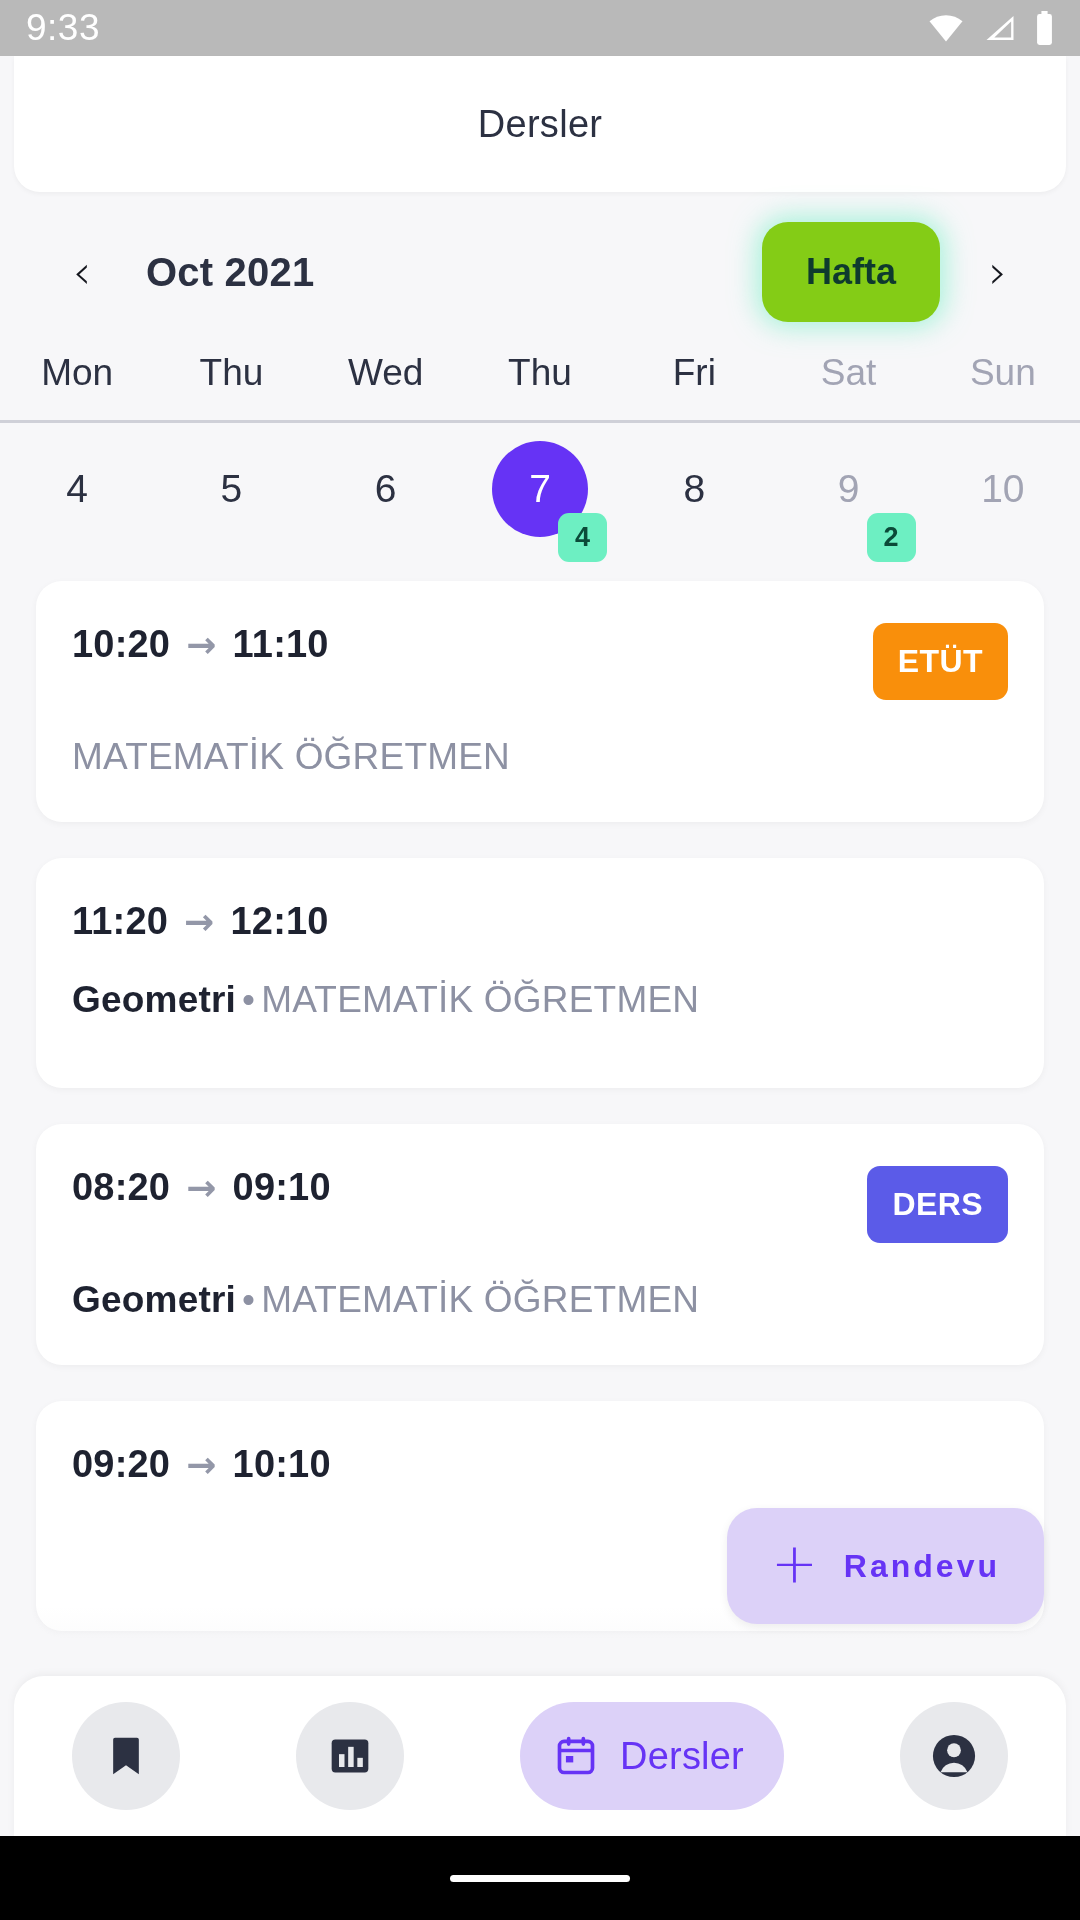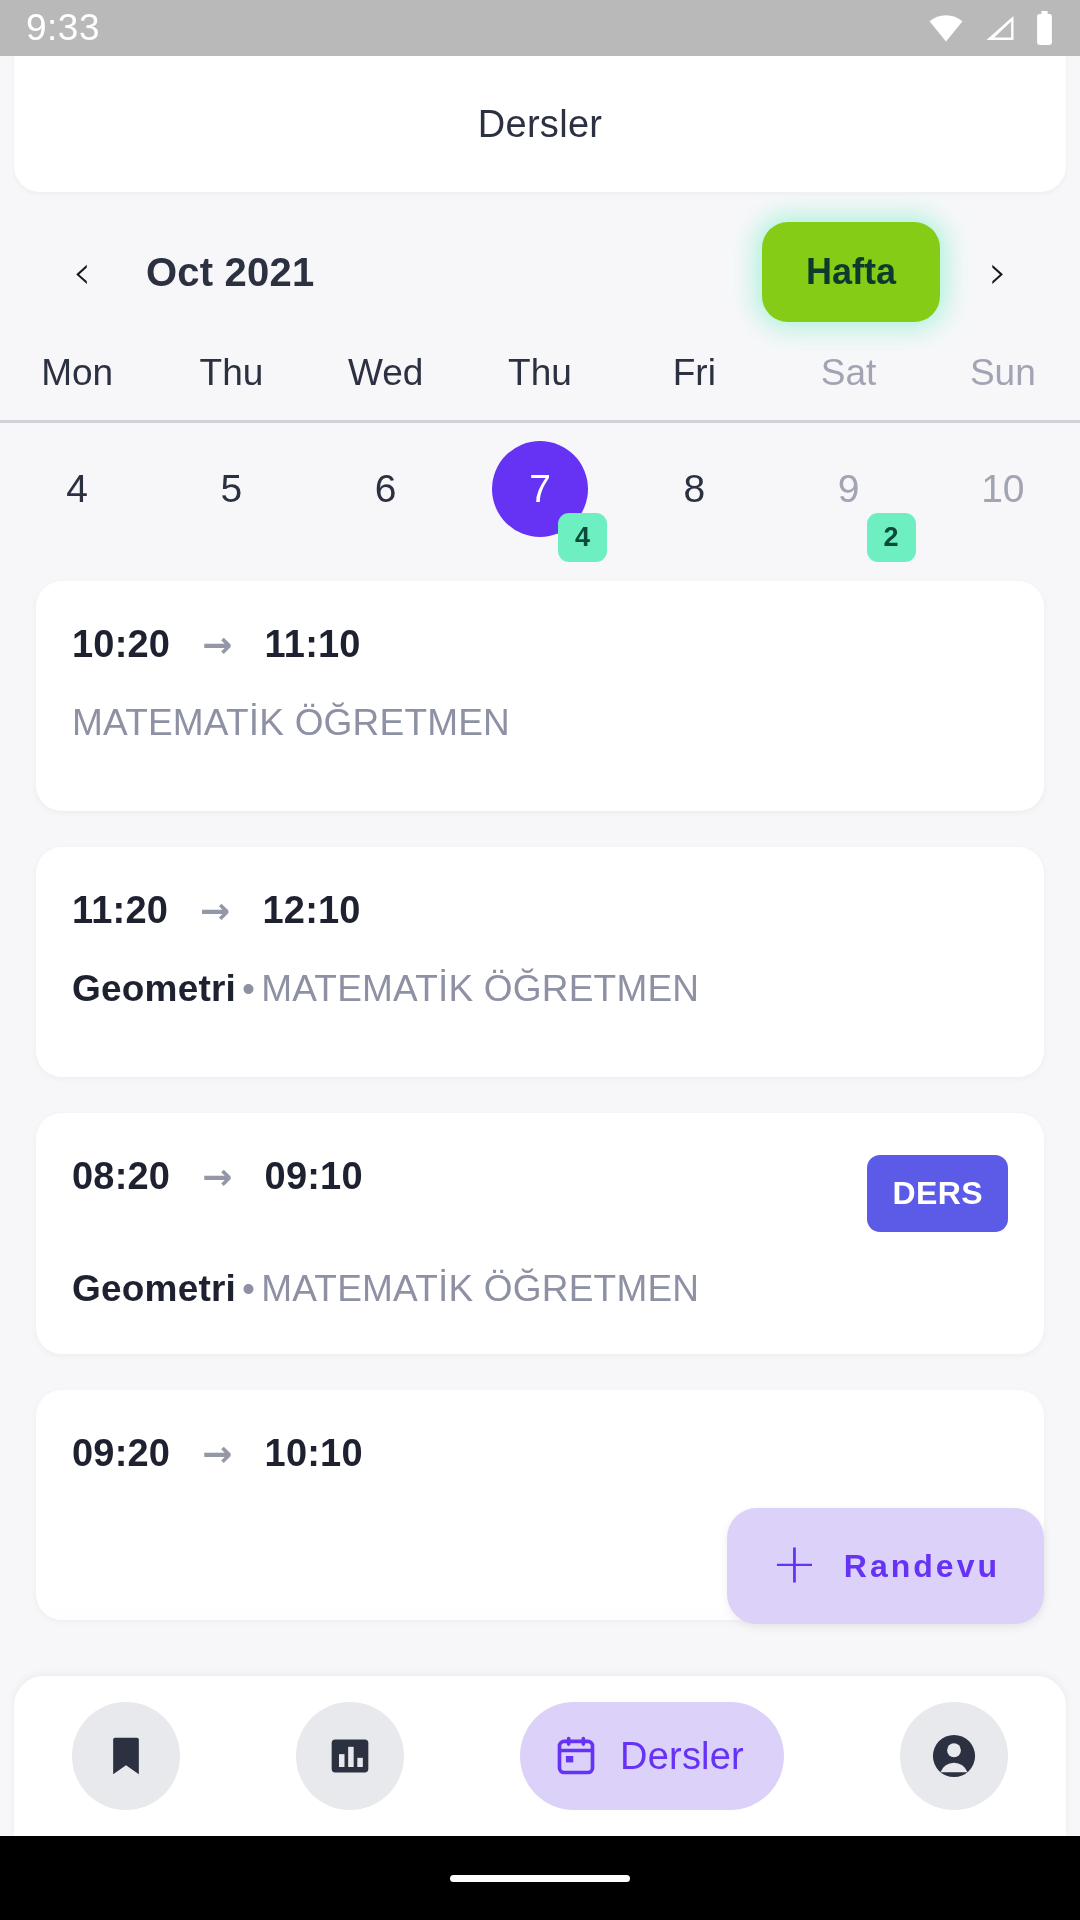--- a/index.html
+++ b/index.html
@@ -116,21 +116,21 @@
     border-radius:26px;
     padding:42px 36px 44px 36px;
     margin-bottom:36px;
     box-shadow:0 2px 7px rgba(0,0,0,.045);
     position:relative;
     min-height:230px;
   }
   .ev-top { display:flex; align-items:flex-start; }
   .ev-time {
     font-size:38px; color:#1E2230; font-weight:700;
-    display:flex; align-items:center; gap:32px;
+    display:flex; align-items:center; gap:16px;
     letter-spacing:.2px;
   }
   .ev-arrow { color:#9397A8; font-size:36px; font-family:"DejaVu Sans", sans-serif; }
   .ev-tag {
     margin-left:auto;
     color:#FFFFFF; font-size:32px; font-weight:700;
     padding:20px 25px; border-radius:13px;
     letter-spacing:.4px; white-space:nowrap;
   }
   .ev-sub {
@@ -263,20 +263,21 @@
   </div>
 
 <div class="events" id="events">
     <div class="evcard">
       <div class="ev-top">
         <div class="ev-time">
           <span>10:20</span>
           <span class="ev-arrow">→</span>
           <span>11:10</span>
         </div>
+        <div class="ev-tag" style="background: rgb(249, 143, 11);">ETÜT</div>
       </div>
       <div class="ev-sub"><span>MATEMATİK ÖĞRETMEN</span></div>
     </div>
     <div class="evcard">
       <div class="ev-top">
         <div class="ev-time">
           <span>11:20</span>
           <span class="ev-arrow">→</span>
           <span>12:10</span>
         </div>

